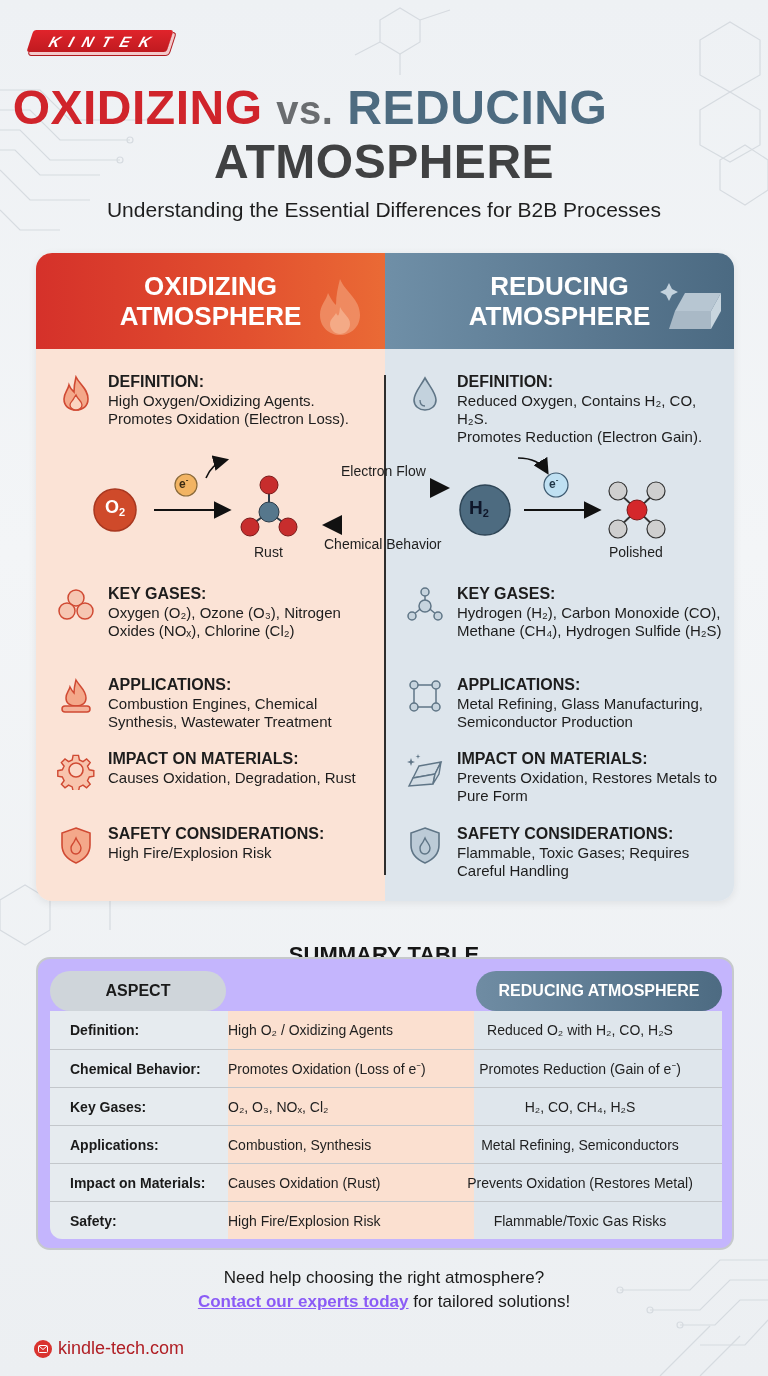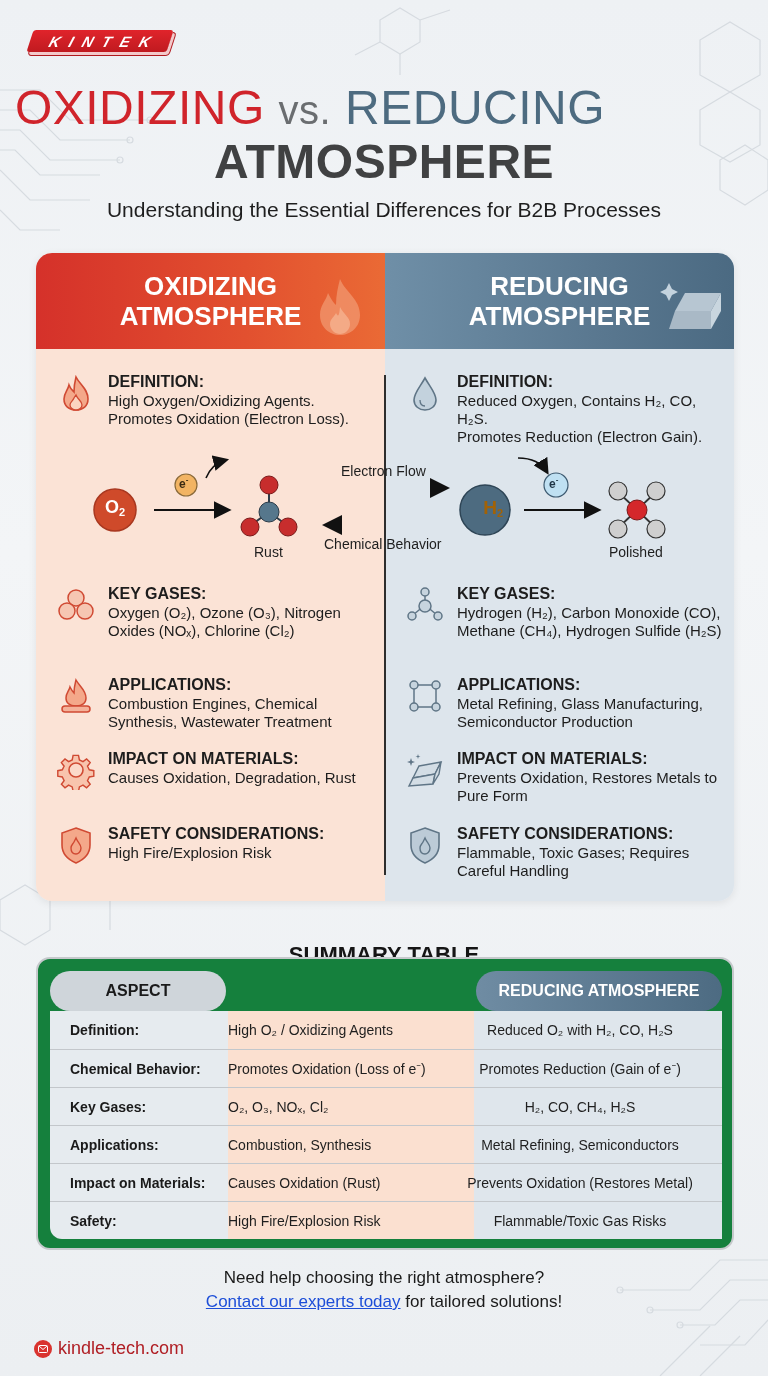--- a/index.html
+++ b/index.html
@@ -23,21 +23,21 @@
   }
   .logo span {
     transform: skewX(0deg);
     color: #fff; font-weight: bold; font-style: italic;
     letter-spacing: 9px; font-size: 15px; padding-left: 9px;
   }
 
   
   .title-line1 {
     position: absolute; top: 80px; left: 0; width: 620px; text-align: center;
-    font-size: 48px; font-weight: normal; letter-spacing: 0.5px;
+    font-size: 48px; font-weight: bold; letter-spacing: 0.5px;
   }
   .title-line1 .ox { color: #d0242b; }
   .title-line1 .vs { color: #6a6d70; font-size: 40px; }
   .title-line1 .red { color: #4d6b80; }
   .title-line2 {
     position: absolute; top: 134px; left: 0; width: 768px; text-align: center;
     font-size: 48px; font-weight: bold; color: #404142; letter-spacing: 0.5px;
   }
   .subtitle {
     position: absolute; top: 198px; left: 0; width: 768px; text-align: center;
@@ -80,42 +80,42 @@
   .diagram { position: absolute; left: 0; top: 440px; width: 698px; height: 130px; }
   .diag-label { position: absolute; font-size: 14px; color: #1e1e1e; }
 
   
   .sum-title {
     position: absolute; top: 922px; left: 0; width: 768px; text-align: center;
     font-size: 22px; font-weight: bold; color: #151515; margin-top: 20px;
   }
   .table-box {
     position: absolute; left: 36px; top: 957px; width: 698px; height: 293px;
-    border: 2px solid #c6c9cc; border-radius: 14px; background: #15803d;
+    border: 2px solid #c6c9cc; border-radius: 14px; background: #c4b5fd;
   }
   .th {
     position: absolute; top: 12px; height: 40px; border-radius: 20px;
     display: flex; align-items: center; justify-content: center;
     font-weight: bold; font-size: 16px;
   }
   .th-aspect { left: 12px; width: 176px; background: #cfd5da; color: #1a1a1a; }
   .th-ox { left: 190px; width: 246px; background: linear-gradient(90deg, #c9232a, #e04a30 60%, #ea6c36); color: #fff; }
   .th-red { left: 438px; width: 246px; background: linear-gradient(90deg, #6f8ca3, #4d6b82); color: #fff; }
   .tcol-ox { position: absolute; left: 190px; top: 52px; width: 246px; height: 228px; background: #fbe0d0; }
   .tcol-red { position: absolute; left: 436px; top: 52px; width: 248px; height: 228px; background: #dfe6ec; }
   .tcol-aspect { position: absolute; left: 12px; top: 52px; width: 178px; height: 228px; background: #e6ebef; border-radius: 0 0 0 12px; }
   .trow { position: absolute; left: 12px; width: 672px; height: 38px; display: flex; align-items: center; font-size: 14px; }
   .trow.bordered { border-top: 1.5px solid #c3c7cb; }
   .trow .c1 { width: 178px; padding-left: 20px; font-weight: bold; color: #1a1a1a; }
   .trow .c2 { width: 228px; text-align: left; color: #1f1f1f; }
   .trow .c3 { width: 248px; text-align: center; color: #1f1f1f; }
 
   .cta1 { position: absolute; top: 1268px; width: 768px; text-align: center; font-size: 17px; color: #1a1a1a; }
   .cta2 { position: absolute; top: 1292px; width: 768px; text-align: center; font-size: 17px; color: #1a1a1a; }
-  .cta2 a { color: #1d4ed8; font-weight: normal; text-decoration: underline; }
+  .cta2 a { color: #8b5cf6; font-weight: bold; text-decoration: underline; }
   .site { position: absolute; left: 34px; top: 1338px; display: flex; align-items: center; font-size: 18px; color: #b01e24; }
   .site .dot { width: 18px; height: 18px; border-radius: 50%; background: #d9332f; margin-right: 6px; display:flex; align-items:center; justify-content:center; }
 </style>
 </head>
 <body>
 
 <svg class="bg-deco" width="768" height="1376" viewBox="0 0 768 1376">
   <g stroke="#d6dbe0" stroke-width="1.2" fill="none">
     <path d="M0 90 L40 90 L70 120 L150 120"></path>
     <path d="M0 110 L30 110 L60 140 L130 140"></path>
@@ -371,21 +371,21 @@
         <line x1="601" y1="70" x2="582" y2="88"></line>
           <line x1="601" y1="70" x2="620" y2="88"></line>
       </g>
       <circle cx="582" cy="51" r="9" fill="#cfcfcf" stroke="#333" stroke-width="1.2"></circle>
       <circle cx="620" cy="51" r="9" fill="#cfcfcf" stroke="#333" stroke-width="1.2"></circle>
       <circle cx="582" cy="89" r="9" fill="#cfcfcf" stroke="#333" stroke-width="1.2"></circle>
       <circle cx="620" cy="89" r="9" fill="#cfcfcf" stroke="#333" stroke-width="1.2"></circle>
       <circle cx="601" cy="70" r="10" fill="#d4272b" stroke="#7a1a1a" stroke-width="1"></circle>
     </svg>
     <div class="diag-label" style="left:64px;top:57px;width:30px;color:#fff;font-weight:bold;font-size:18px;text-align:center">O<sub style="font-size:11px">2</sub></div>
-    <div class="diag-label" style="left:433px;top:57px;width:34px;color:#a16207;font-weight:bold;font-size:19px;text-align:right">H<sub style="font-size:11px">2</sub></div>
+    <div class="diag-label" style="left:433px;top:57px;width:34px;color:#0f172a;font-weight:bold;font-size:19px;text-align:left">H<sub style="font-size:11px">2</sub></div>
     <div class="diag-label" style="left:143px;top:37px;font-size:12px;font-weight:bold;color:#3a2a12">e<sup style="font-size:8px">-</sup></div>
     <div class="diag-label" style="left:513px;top:37px;font-size:12px;font-weight:bold;color:#1f3445">e<sup style="font-size:8px">-</sup></div>
     <div class="diag-label" style="left:218px;top:104px">Rust</div>
     <div class="diag-label" style="left:573px;top:104px">Polished</div>
     <div class="diag-label" style="left:305px;top:23px">Electron Flow</div>
     <div class="diag-label" style="left:288px;top:96px">Chemical Behavior</div>
   </div>
 </div>
 
 <div class="sum-title">SUMMARY TABLE</div>

